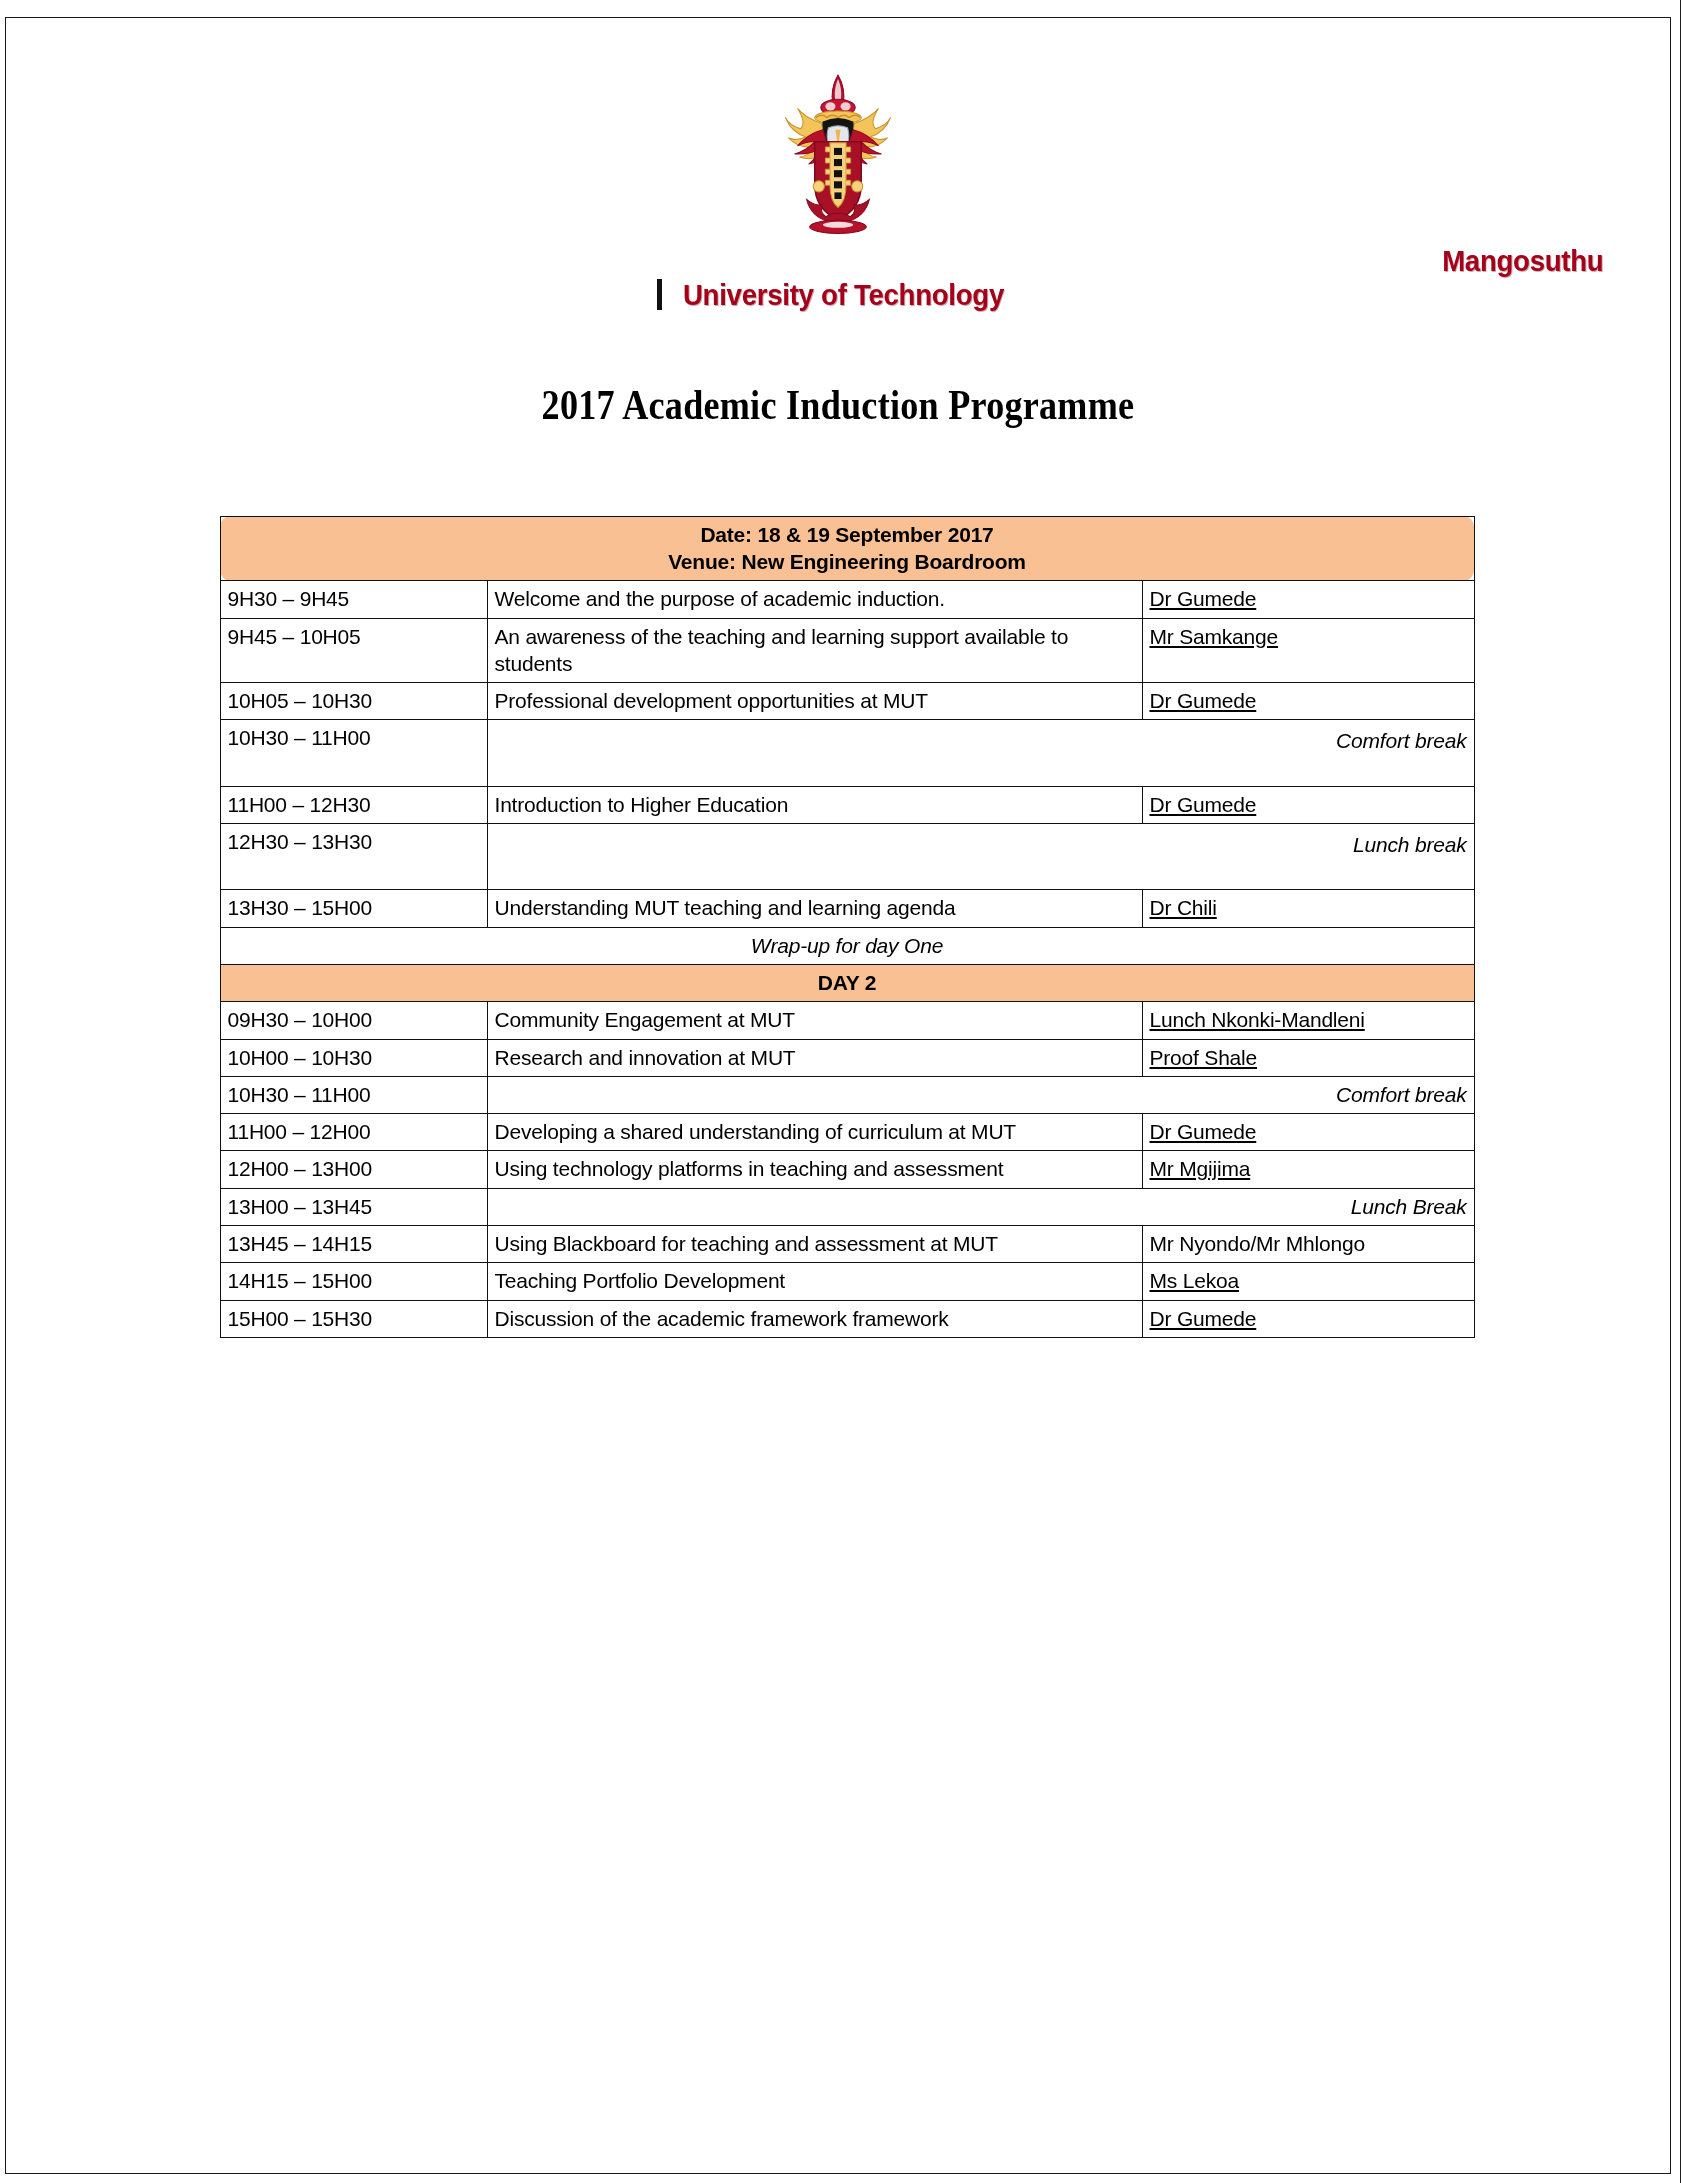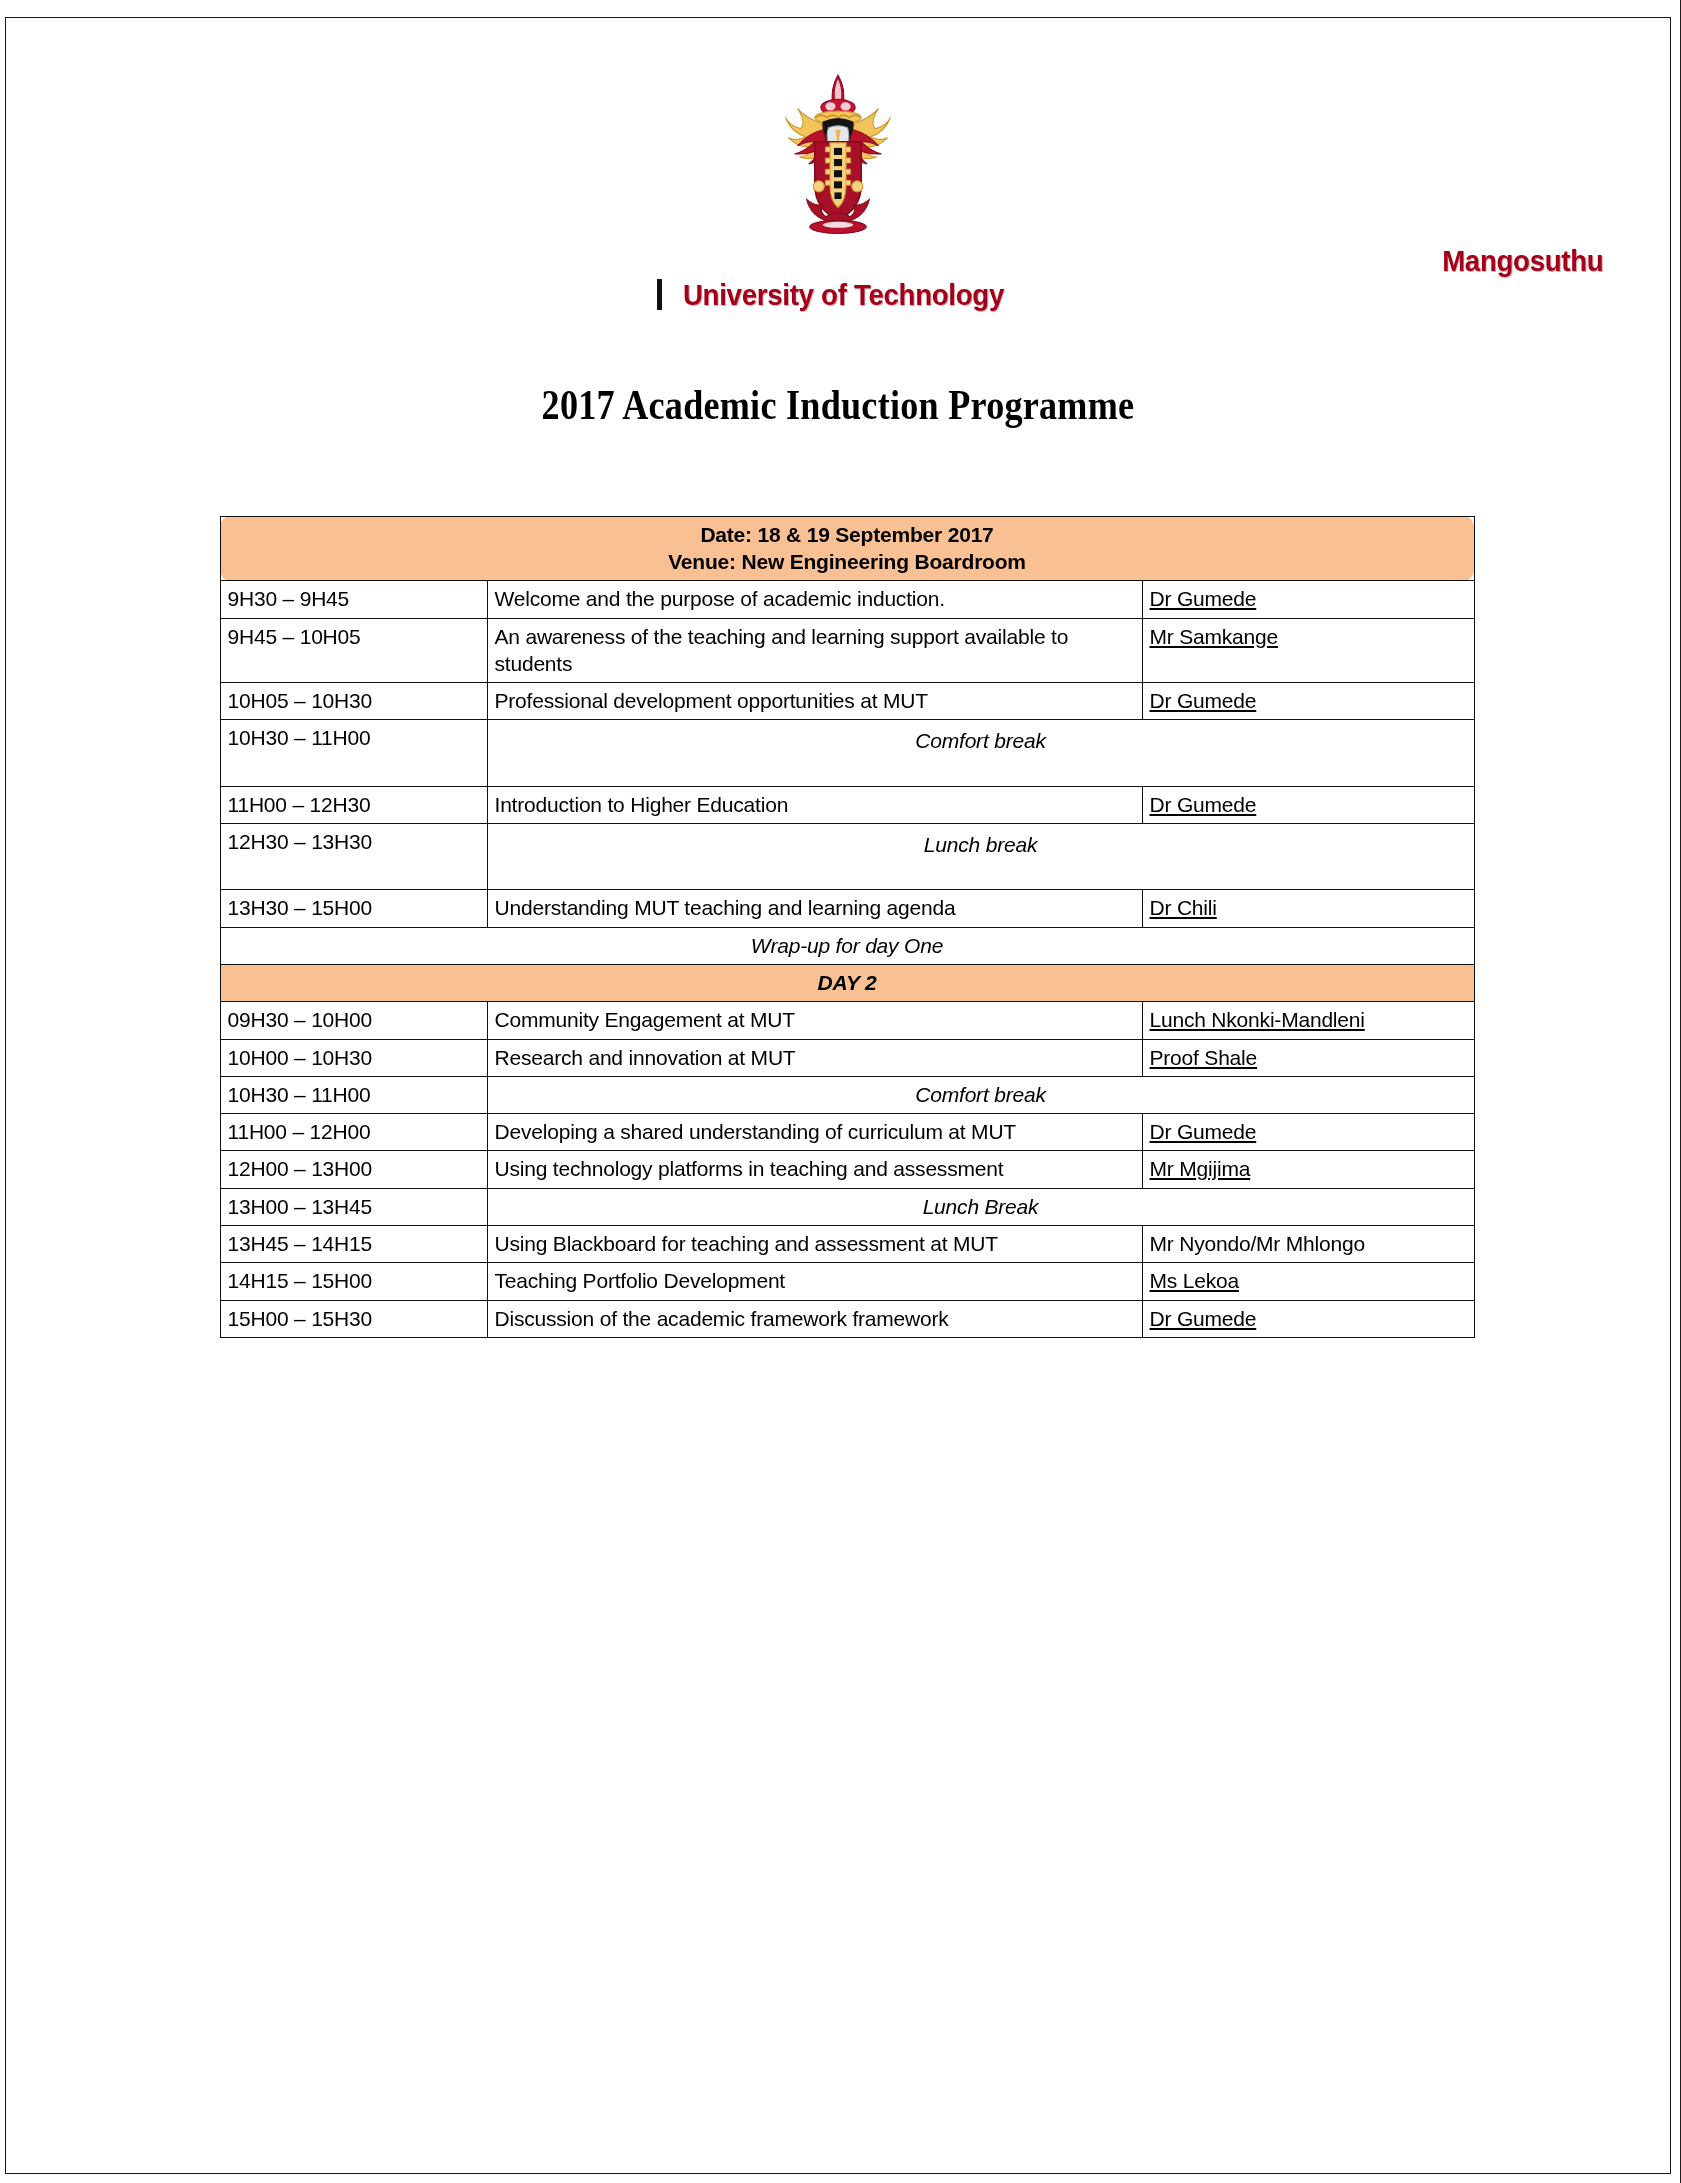--- a/index.html
+++ b/index.html
@@ -143,31 +143,30 @@
     padding: 8px 5px 10px 5px;
     transform: none;
     border-radius: 11px;
   }
   td.banner .bn-line { display: block; }
 
   td.day-banner {
     background: #F8C093;
     text-align: center;
     font-family: "Liberation Sans", sans-serif;
-    font-style: italic;
     font-weight: bold;
     font-size: 22px;
     letter-spacing: 0.3px;
     padding-top: 39px;
     padding-bottom: 38px;
   }
 
   
   td.break-cell {
-    text-align: center;
+    text-align: right;
     font-style: italic;
     font-size: 22px;
   }
   td.break-cell.pad-top  { padding-top: 7px; padding-bottom: 31px; }
 
   
   td.fullspan {
     text-align: center;
     font-style: italic;
     font-size: 23px;

